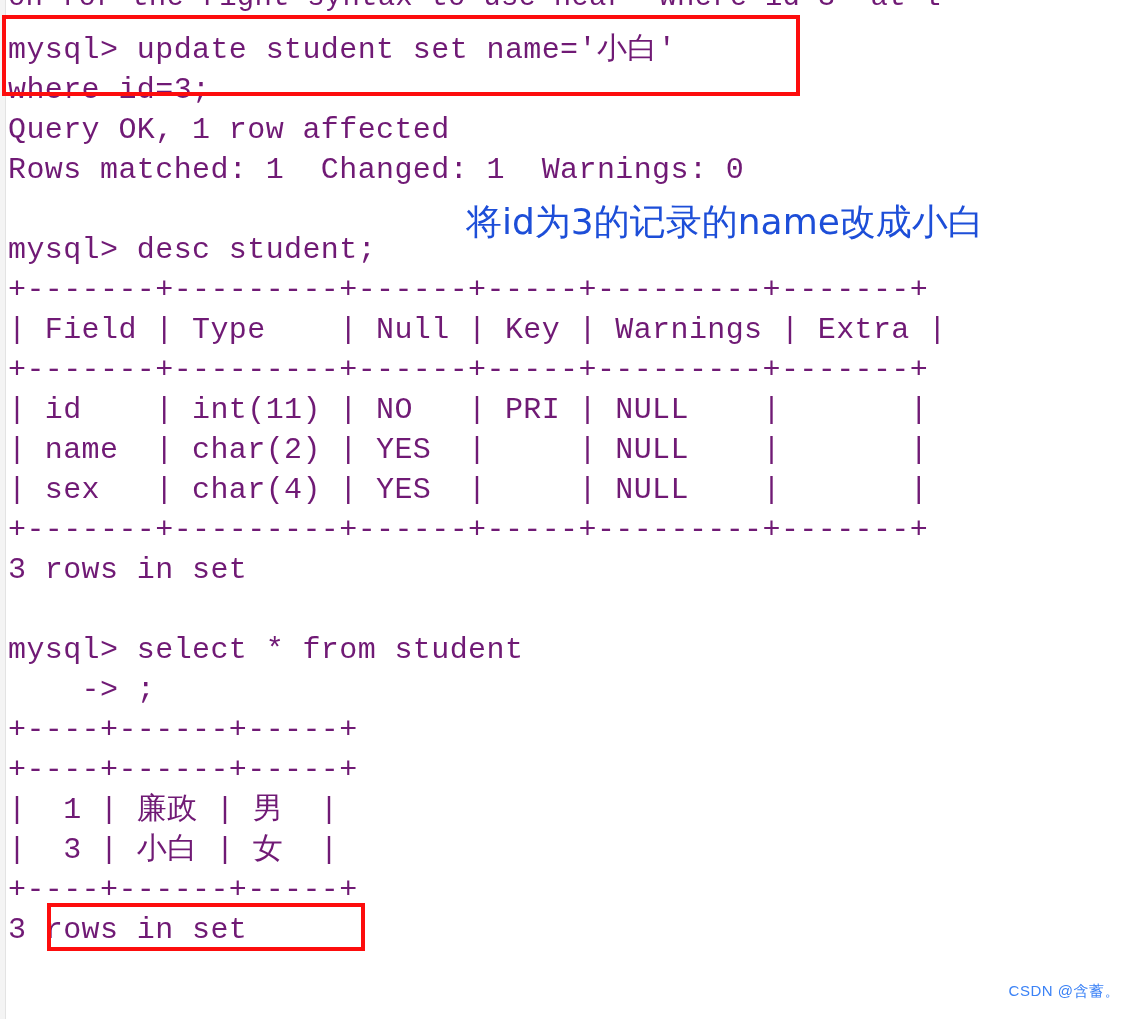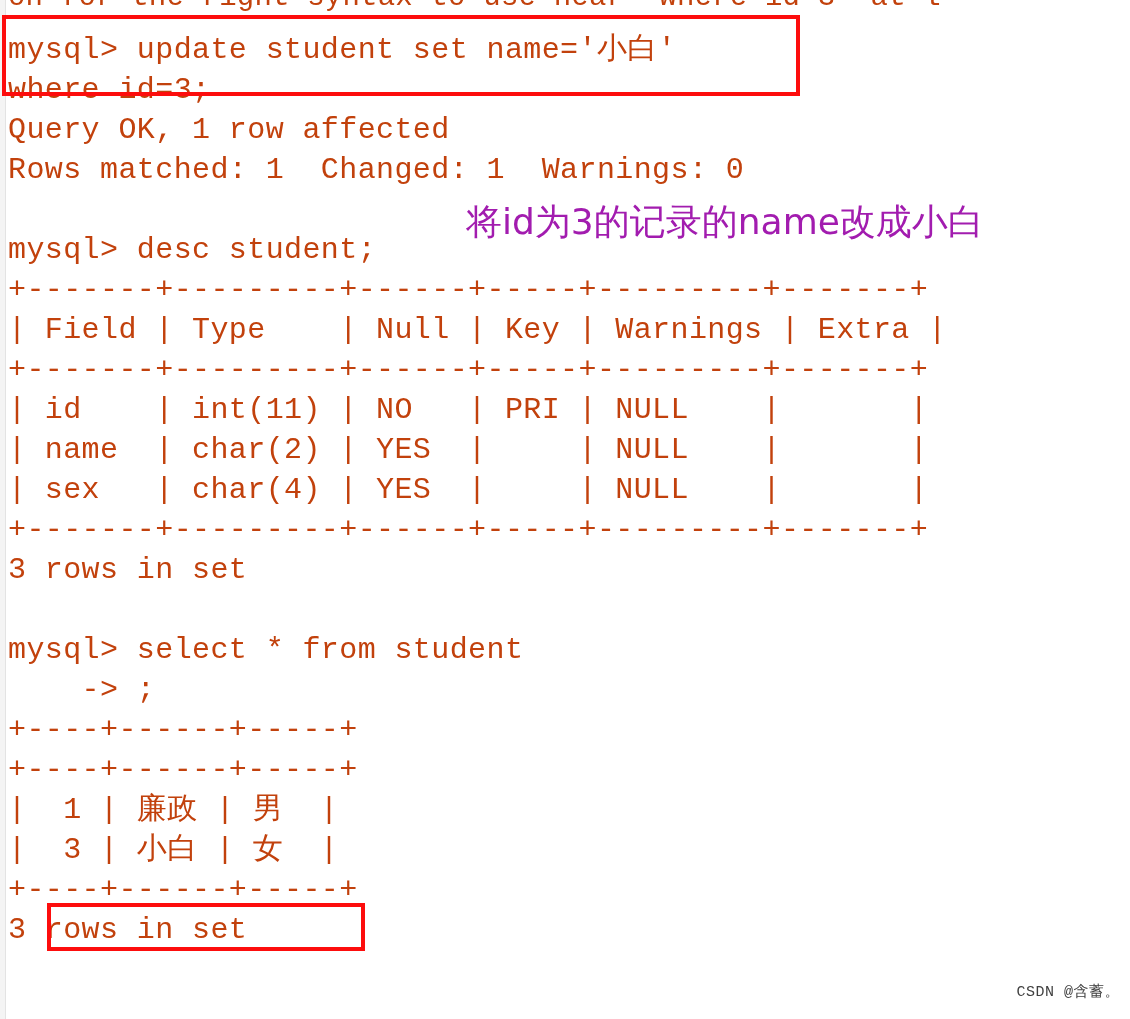--- a/index.html
+++ b/index.html
@@ -30,21 +30,21 @@
     position: absolute;
     left: 8px;
     top: -10px;
     width: 1122px;
   }
 
   .line {
     font-family: "Liberation Mono", "DejaVu Sans Mono", monospace;
     font-size: 30px;
     line-height: 40px;
-    color: #c2410c;
+    color: #701a75;
     white-space: pre;
     letter-spacing: 0.4px;
     height: 40px;
   }
   .line.blank { color: transparent; }
 
   
   .clipped-wrap {
     position: absolute;
     left: 8px;
@@ -62,21 +62,21 @@
 
   
   #annotation {
     position: absolute;
     left: 466px;
     top: 200px;
     font-family: "DejaVu Sans", "Liberation Sans", sans-serif;
     font-size: 36px;
     line-height: 44px;
     font-weight: 400;
-    color: #a21caf;
+    color: #1d4ed8;
     white-space: pre;
     letter-spacing: 0px;
   }
 
   
   .redbox {
     position: absolute;
     border: 4px solid #fd0d0d;
     box-sizing: border-box;
     background: transparent;
@@ -93,23 +93,23 @@
     top: 903px;
     width: 318px;
     height: 48px;
   }
 
   
   #watermark {
     position: absolute;
     right: 10px;
     bottom: 18px;
-    font-family: Liberation Mono, monospace;
+    font-family: Liberation Sans, sans-serif;
     font-size: 15px;
-    color: #404040;
+    color: #3b82f6;
     letter-spacing: 0.5px;
     white-space: pre;
   }
 </style>
 </head>
 <body>
 
 <div id="left-gutter"></div>
 
 <div class="clipped-wrap">

